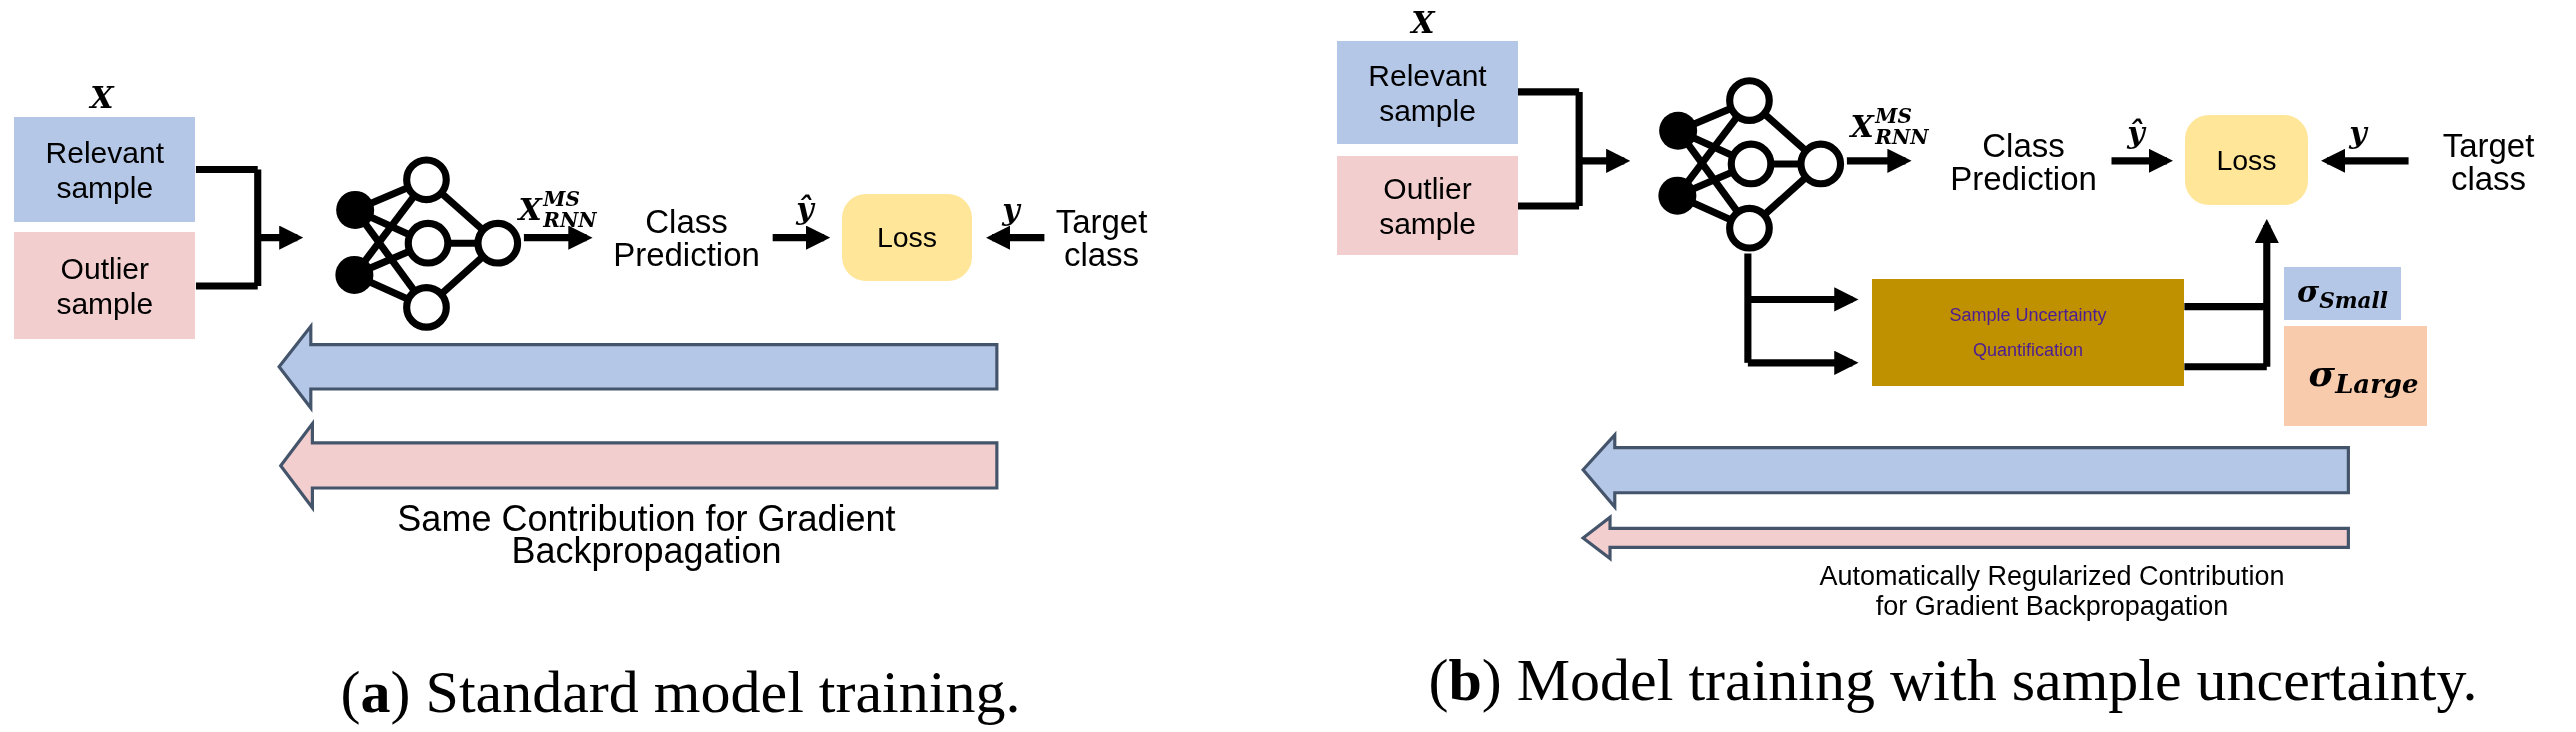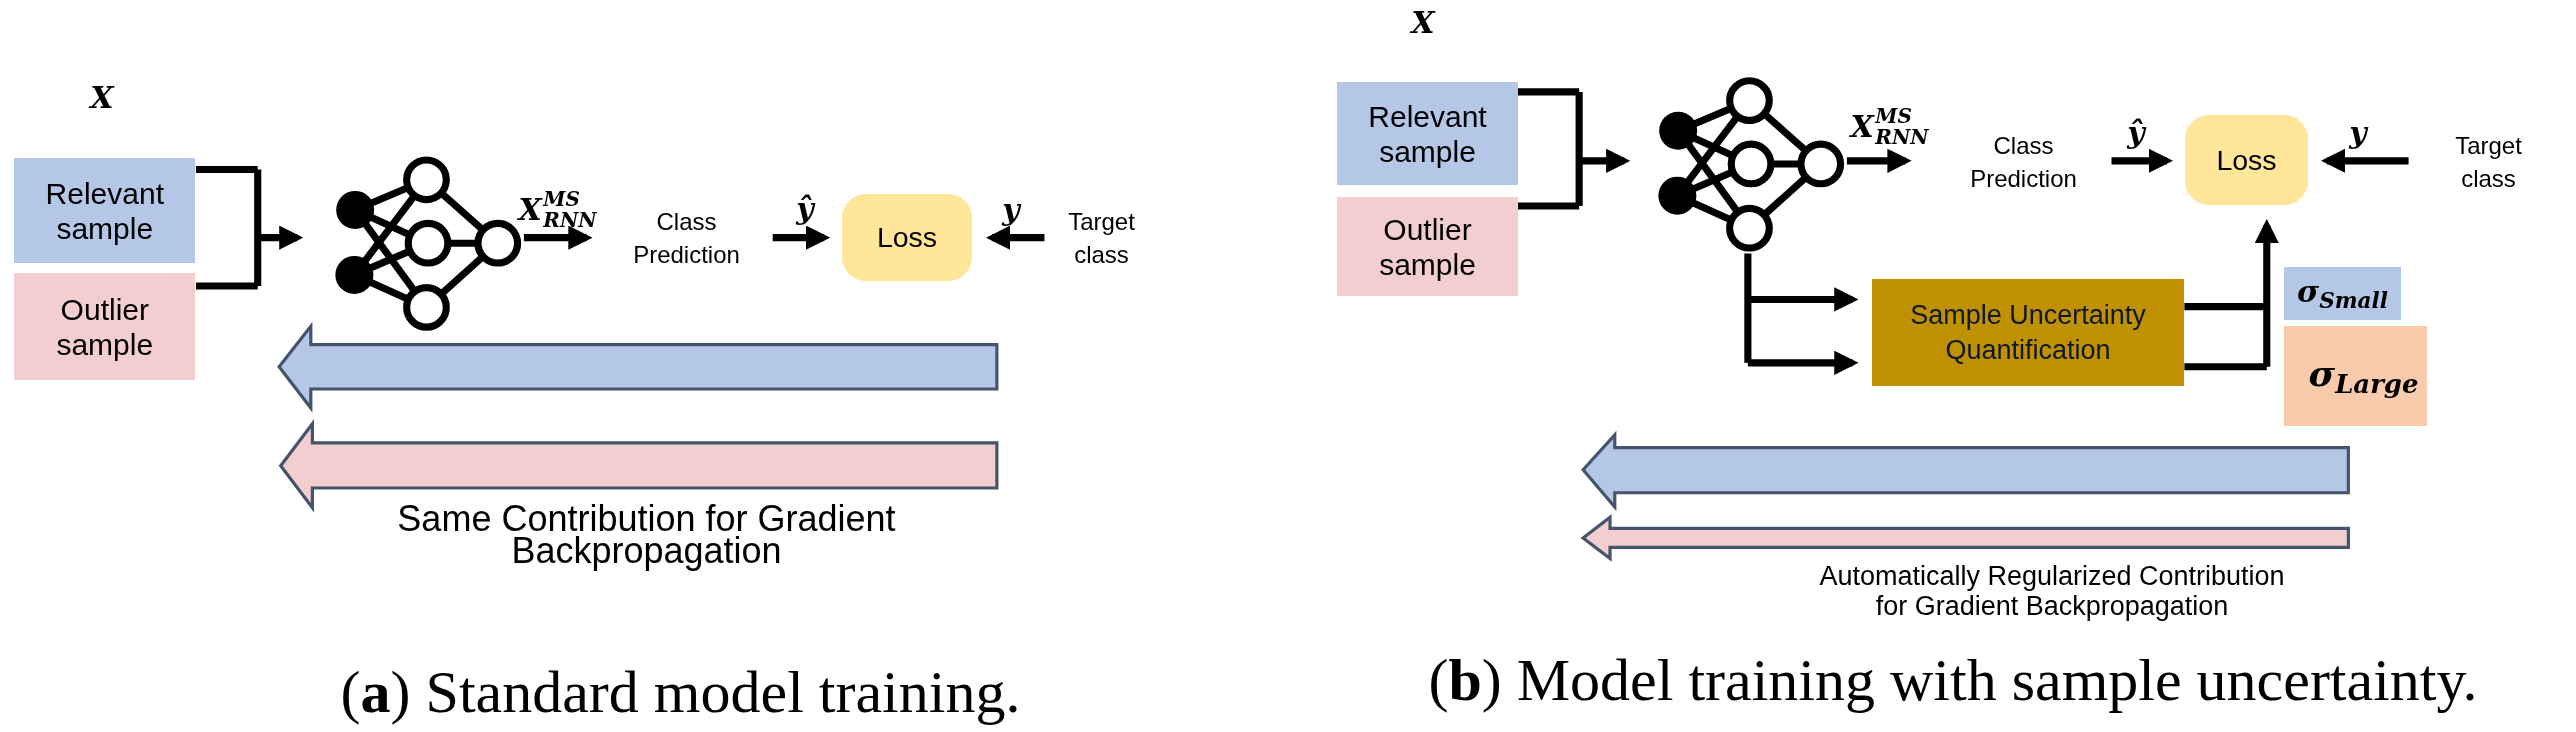--- a/index.html
+++ b/index.html
@@ -7,24 +7,24 @@
           font-family:"Liberation Sans",sans-serif;color:#000;}
   .abs{position:absolute;}
   .center{display:flex;align-items:center;justify-content:center;text-align:center;}
   .col{flex-direction:column;}
   .fillbox{box-sizing:border-box;}
   .blue-fill{background:#B4C7E7;}
   .pink-fill{background:#F2CECE;}
   .yellow-fill{background:#FFE699;border-radius:24px;}
   .olive-fill{background:#BF9000;}
   .peach-fill{background:#F8CBAD;}
-  .boxlabel{font-size:30px;line-height:35px;margin-top:41px;}
-  .flowlabel{font-size:24px;line-height:33px;}
+  .boxlabel{font-size:30px;line-height:35px;}
+  .flowlabel{font-size:33px;line-height:33px;}
   .losslabel{font-size:28.5px;}
-  .suqlabel{font-size:27px;line-height:35px;color:#0f172a;}
+  .suqlabel{font-size:18px;line-height:35px;color:#4c1d95;}
   .math{font-family:"DejaVu Serif",serif;font-style:italic;font-weight:600;}
   .mathbig{font-size:30px;}
   .stack{display:inline-flex;flex-direction:column;align-items:flex-start;
          font-size:20px;line-height:20.6px;vertical-align:-11px;margin-left:1.6px;}
   .sigma{font-family:"DejaVu Serif",serif;font-style:italic;font-weight:700;}
   .sigma .sb{font-size:0.72em;vertical-align:-0.28em;}
   .note{font-size:36px;line-height:32px;}
   .note-b{font-size:27px;line-height:30px;}
   .caption{font-family:"Liberation Serif",serif;font-size:60px;white-space:nowrap;}
   .caption b{font-weight:700;}

